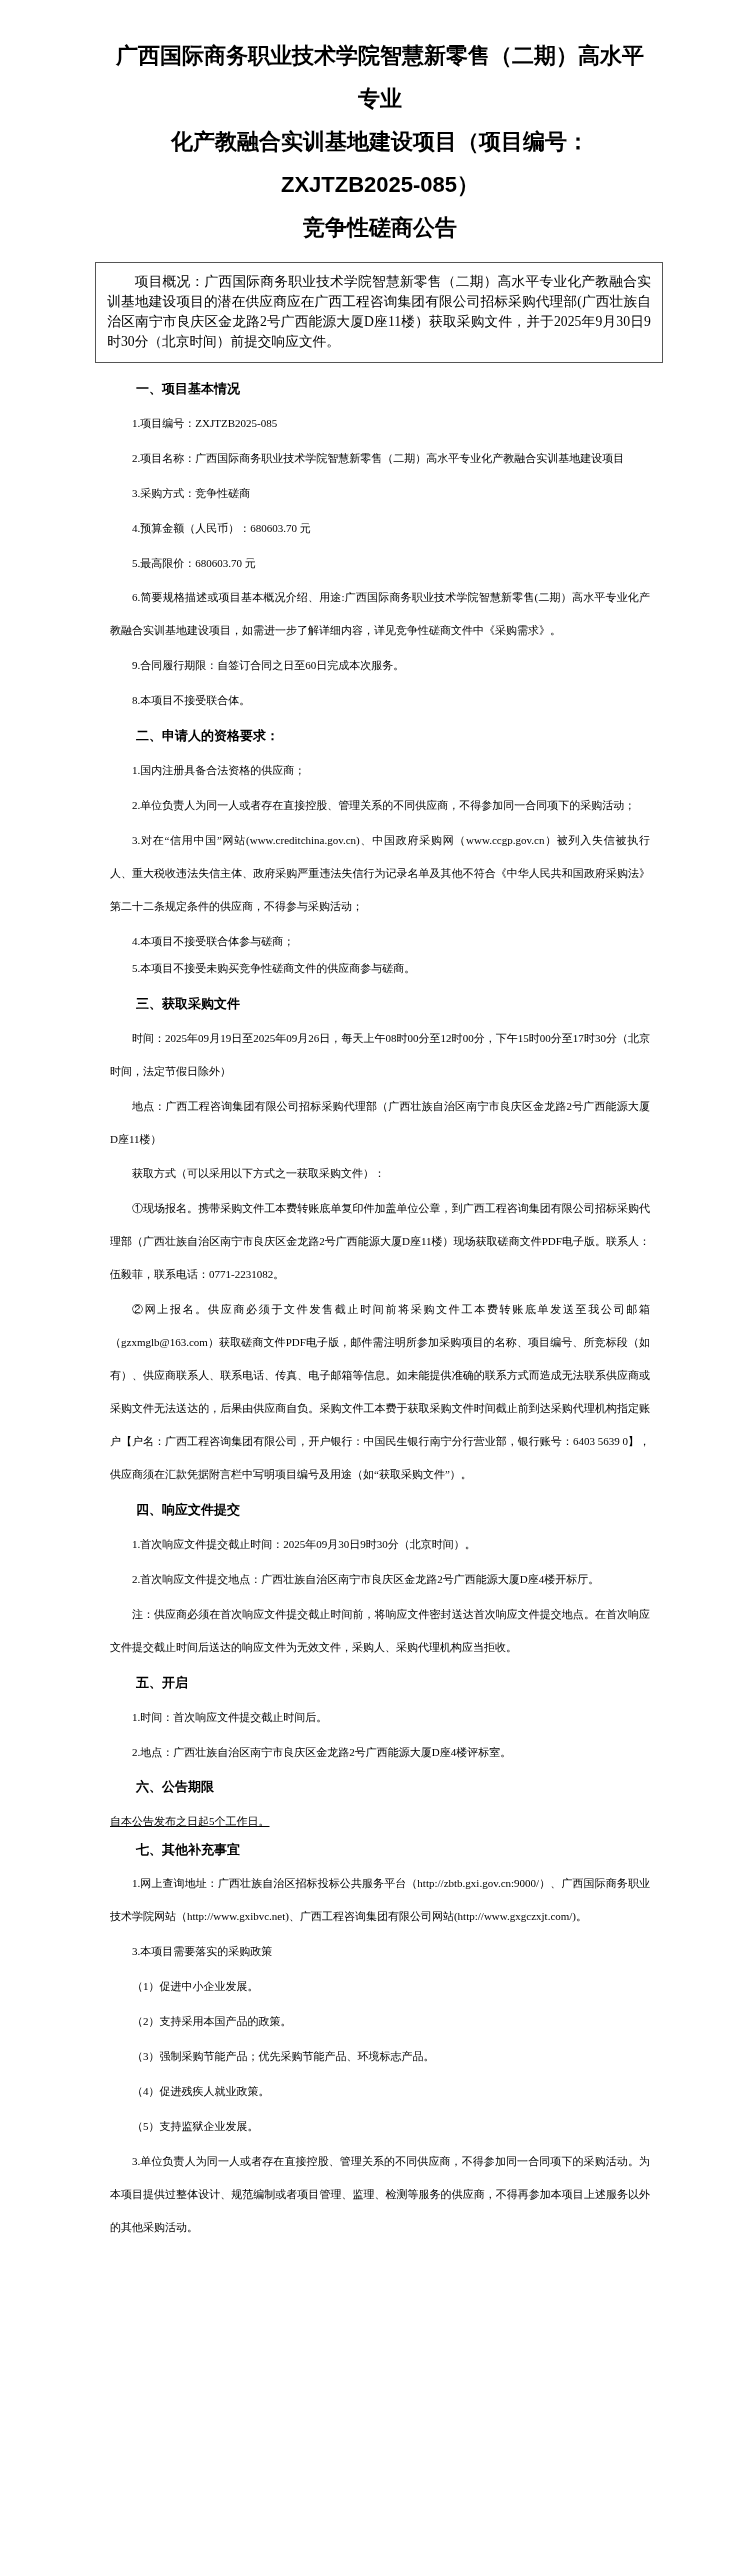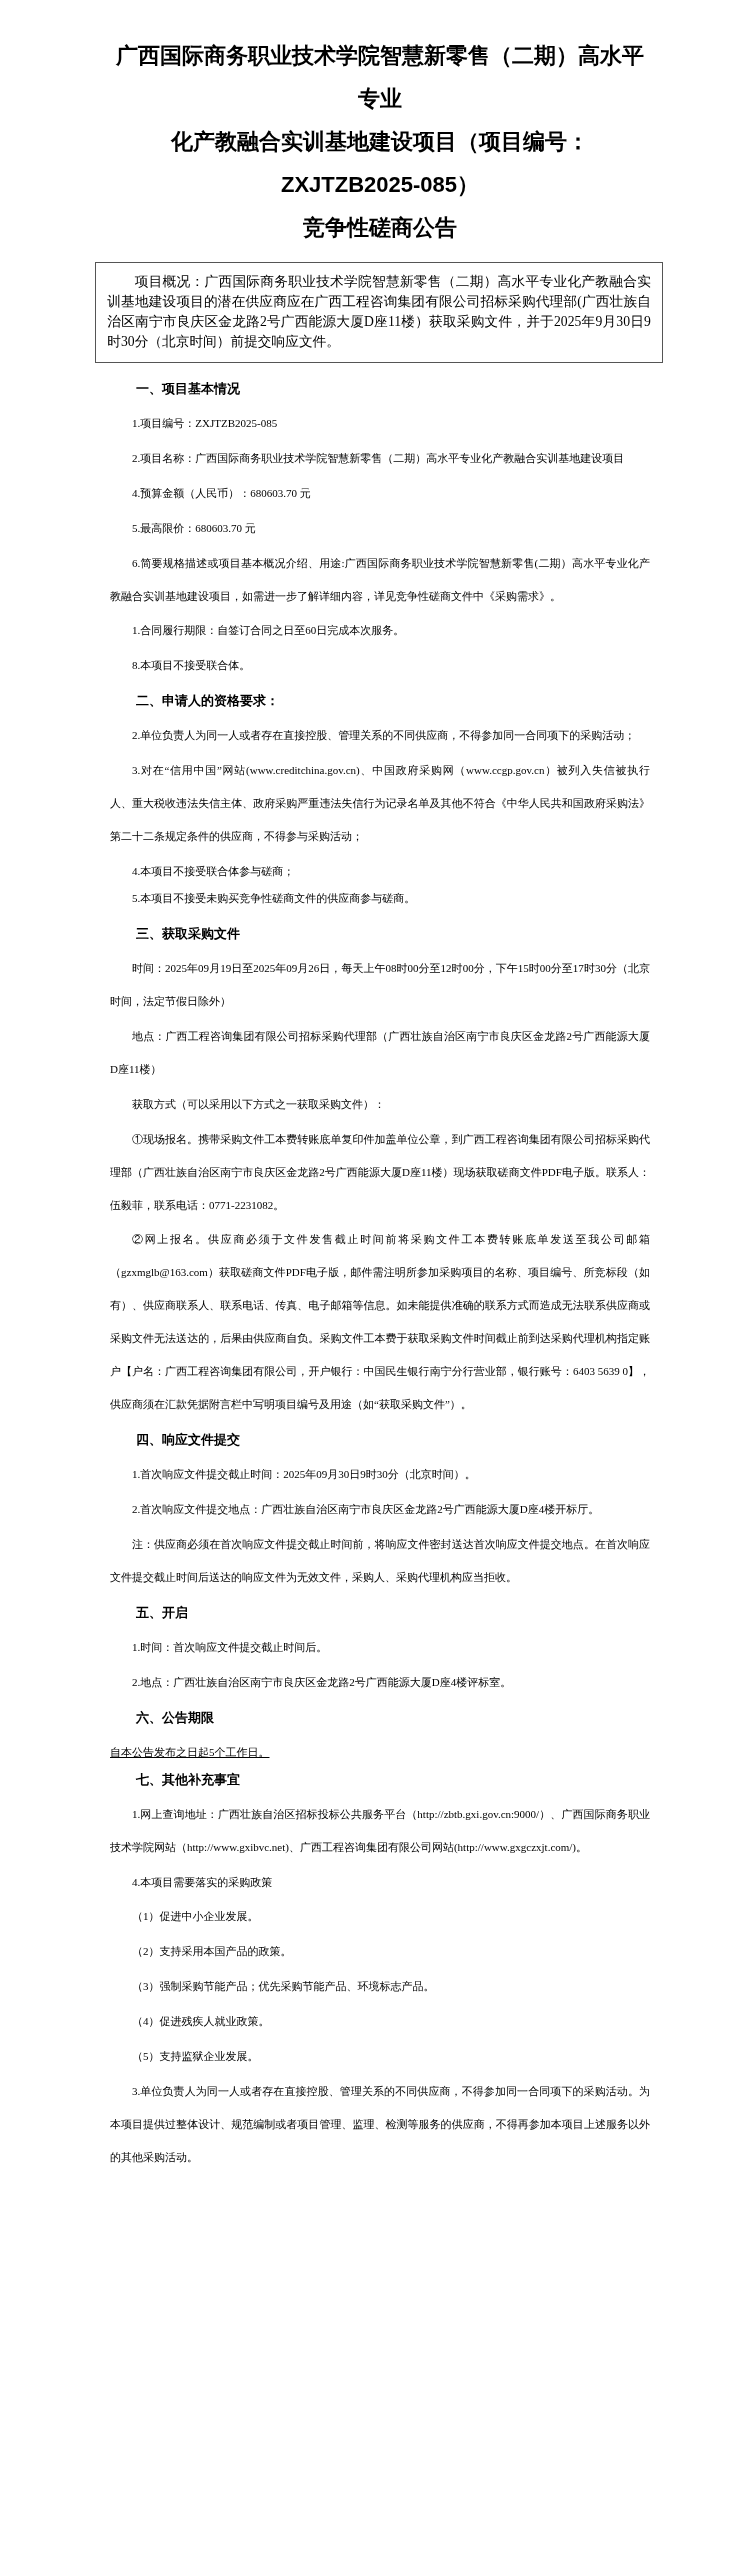--- a/index.html
+++ b/index.html
@@ -69,26 +69,28 @@
   </h1>
 
   <div class="overview-box">
     <p>项目概况：广西国际商务职业技术学院智慧新零售（二期）高水平专业化产教融合实训基地建设项目的潜在供应商应在广西工程咨询集团有限公司招标采购代理部(广西壮族自治区南宁市良庆区金龙路2号广西能源大厦D座11楼）获取采购文件，并于2025年9月30日9时30分（北京时间）前提交响应文件。</p>
   </div>
 
   <div class="doc-body" id="doc-body">
       <p class="h">一、项目基本情况</p>
       <p class="p">1.项目编号：ZXJTZB2025-085</p>
       <p class="p">2.项目名称：广西国际商务职业技术学院智慧新零售（二期）高水平专业化产教融合实训基地建设项目</p>
+      <p class="p">3.采购方式：竞争性磋商</p>
       <p class="p">4.预算金额（人民币）：680603.70 元</p>
       <p class="p">5.最高限价：680603.70 元</p>
       <p class="p">6.简要规格描述或项目基本概况介绍、用途:广西国际商务职业技术学院智慧新零售(二期）高水平专业化产教融合实训基地建设项目，如需进一步了解详细内容，详见竞争性磋商文件中《采购需求》。</p>
-      <p class="p">1.合同履行期限：自签订合同之日至60日完成本次服务。</p>
+      <p class="p">9.合同履行期限：自签订合同之日至60日完成本次服务。</p>
       <p class="p">8.本项目不接受联合体。</p>
       <p class="h">二、申请人的资格要求：</p>
+      <p class="p">1.国内注册具备合法资格的供应商；</p>
       <p class="p">2.单位负责人为同一人或者存在直接控股、管理关系的不同供应商，不得参加同一合同项下的采购活动；</p>
       <p class="p">3.对在“信用中国”网站(www.creditchina.gov.cn)、中国政府采购网（www.ccgp.gov.cn）被列入失信被执行人、重大税收违法失信主体、政府采购严重违法失信行为记录名单及其他不符合《中华人民共和国政府采购法》第二十二条规定条件的供应商，不得参与采购活动；</p>
       <p class="p">4.本项目不接受联合体参与磋商；</p>
       <p class="p tight">5.本项目不接受未购买竞争性磋商文件的供应商参与磋商。</p>
       <p class="h">三、获取采购文件</p>
       <p class="p">时间：2025年09月19日至2025年09月26日，每天上午08时00分至12时00分，下午15时00分至17时30分（北京时间，法定节假日除外）</p>
       <p class="p">地点：广西工程咨询集团有限公司招标采购代理部（广西壮族自治区南宁市良庆区金龙路2号广西能源大厦D座11楼）</p>
       <p class="p">获取方式（可以采用以下方式之一获取采购文件）：</p>
       <p class="p">①现场报名。携带采购文件工本费转账底单复印件加盖单位公章，到广西工程咨询集团有限公司招标采购代理部（广西壮族自治区南宁市良庆区金龙路2号广西能源大厦D座11楼）现场获取磋商文件PDF电子版。联系人：伍毅菲，联系电话：0771-2231082。</p>
       <p class="p">②网上报名。供应商必须于文件发售截止时间前将采购文件工本费转账底单发送至我公司邮箱（gzxmglb@163.com）获取磋商文件PDF电子版，邮件需注明所参加采购项目的名称、项目编号、所竞标段（如有）、供应商联系人、联系电话、传真、电子邮箱等信息。如未能提供准确的联系方式而造成无法联系供应商或采购文件无法送达的，后果由供应商自负。采购文件工本费于获取采购文件时间截止前到达采购代理机构指定账户【户名：广西工程咨询集团有限公司，开户银行：中国民生银行南宁分行营业部，银行账号：6403 5639 0】，供应商须在汇款凭据附言栏中写明项目编号及用途（如“获取采购文件”）。</p>
@@ -96,21 +98,21 @@
       <p class="p">1.首次响应文件提交截止时间：2025年09月30日9时30分（北京时间）。</p>
       <p class="p">2.首次响应文件提交地点：广西壮族自治区南宁市良庆区金龙路2号广西能源大厦D座4楼开标厅。</p>
       <p class="p">注：供应商必须在首次响应文件提交截止时间前，将响应文件密封送达首次响应文件提交地点。在首次响应文件提交截止时间后送达的响应文件为无效文件，采购人、采购代理机构应当拒收。</p>
       <p class="h">五、开启</p>
       <p class="p">1.时间：首次响应文件提交截止时间后。</p>
       <p class="p">2.地点：广西壮族自治区南宁市良庆区金龙路2号广西能源大厦D座4楼评标室。</p>
       <p class="h">六、公告期限</p>
       <p class="flush">自本公告发布之日起5个工作日。</p>
       <p class="h tight">七、其他补充事宜</p>
       <p class="p">1.网上查询地址：广西壮族自治区招标投标公共服务平台（http://zbtb.gxi.gov.cn:9000/）、广西国际商务职业技术学院网站（http://www.gxibvc.net)、广西工程咨询集团有限公司网站(http://www.gxgczxjt.com/)。</p>
-      <p class="p">4.本项目需要落实的采购政策</p>
+      <p class="p">3.本项目需要落实的采购政策</p>
       <p class="p">（1）促进中小企业发展。</p>
       <p class="p">（2）支持采用本国产品的政策。</p>
       <p class="p">（3）强制采购节能产品；优先采购节能产品、环境标志产品。</p>
       <p class="p">（4）促进残疾人就业政策。</p>
       <p class="p">（5）支持监狱企业发展。</p>
       <p class="p">3.单位负责人为同一人或者存在直接控股、管理关系的不同供应商，不得参加同一合同项下的采购活动。为本项目提供过整体设计、规范编制或者项目管理、监理、检测等服务的供应商，不得再参加本项目上述服务以外的其他采购活动。</p>
     </div>
 
 </div>
 

